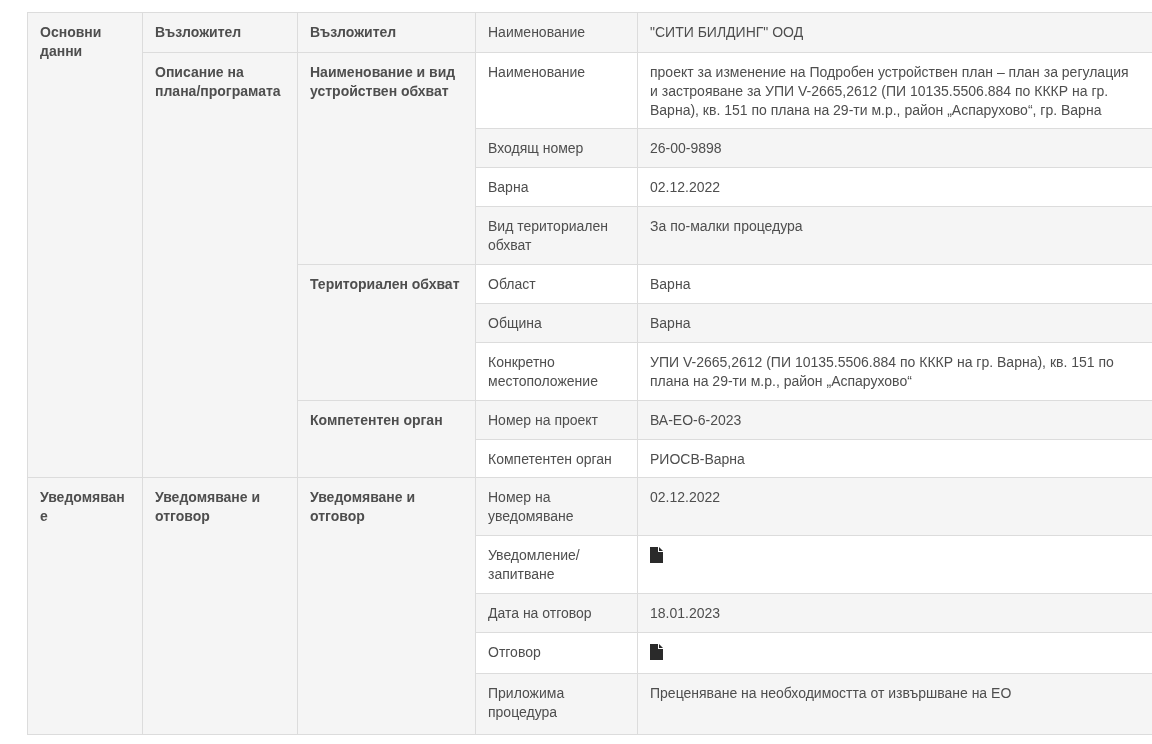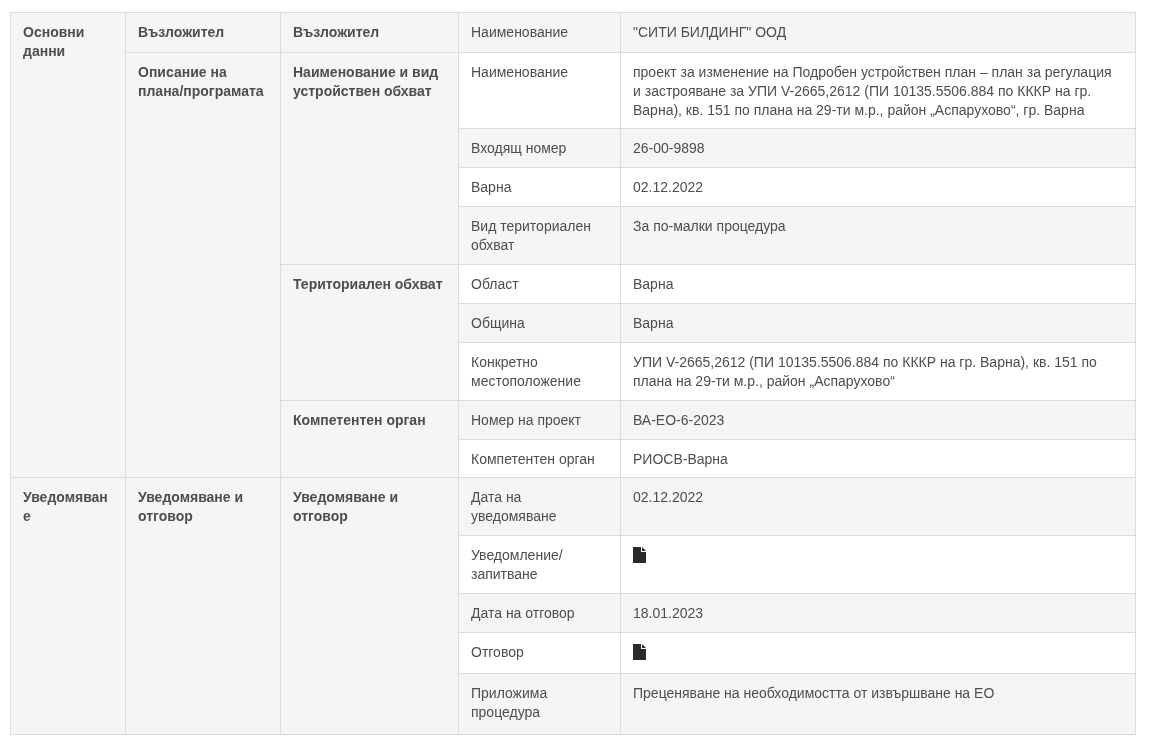--- a/index.html
+++ b/index.html
@@ -12,20 +12,21 @@
   .page {
     width: 1152px;
     min-height: 744px;
     padding: 12px 17px 13px 10px;
     background: #ffffff;
   }
   table.registry {
     border-collapse: collapse;
     table-layout: fixed;
     width: 1125px;
+    margin-left: 17px;
   }
   table.registry td {
     border: 1px solid #dcdcdc;
     vertical-align: top;
     padding: 10px 12px 8px 12px;
     font-size: 14px;
     line-height: 19px;
     color: #4e4e4e;
     overflow-wrap: break-word;
   }
@@ -125,21 +126,21 @@
 
       <tr class="even h38">
         <td class="label">Компетентен орган</td>
         <td class="value">РИОСВ-Варна</td>
       </tr>
 
       <tr class="odd h58">
         <td class="group" rowspan="5">Уведомяване</td>
         <td class="group" rowspan="5">Уведомяване и отговор</td>
         <td class="group" rowspan="5">Уведомяване и отговор</td>
-        <td class="label">Дата на уведомяване</td>
+        <td class="label">Номер на уведомяване</td>
         <td class="value">02.12.2022</td>
       </tr>
 
       <tr class="even h58">
         <td class="label">Уведомление/​запитване</td>
         <td class="value">
           <span class="doc-icon">
             <svg width="13" height="16" viewBox="0 0 13 16" xmlns="http://www.w3.org/2000/svg">
               <path d="M0 0 H8 V5 H13 V16 H0 Z" fill="#2a2a2a"></path>
               <path d="M9 0 L13 4 H9 Z" fill="#2a2a2a"></path>

